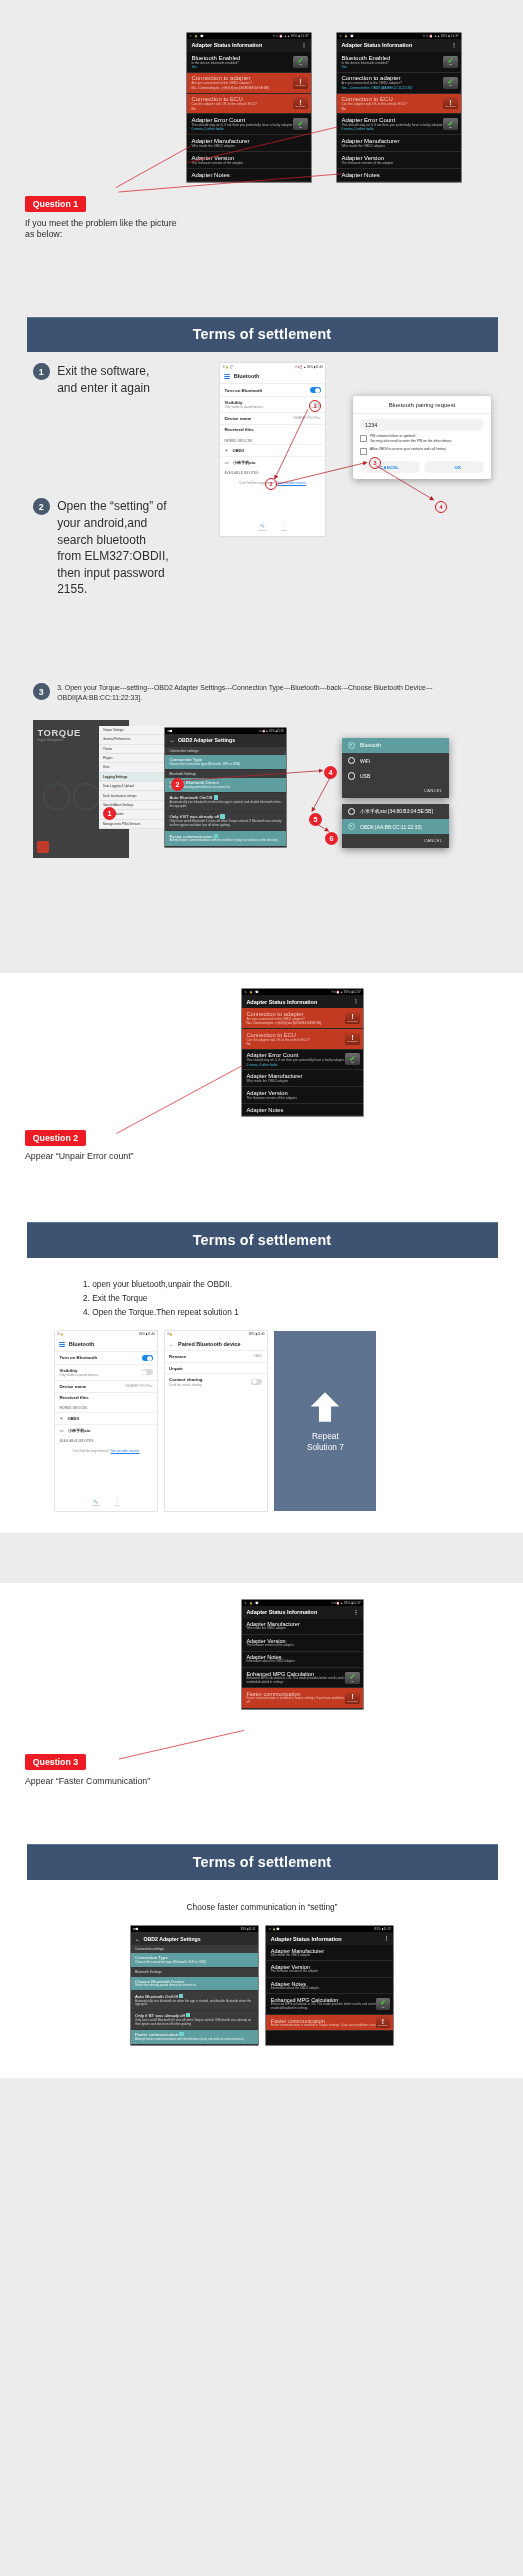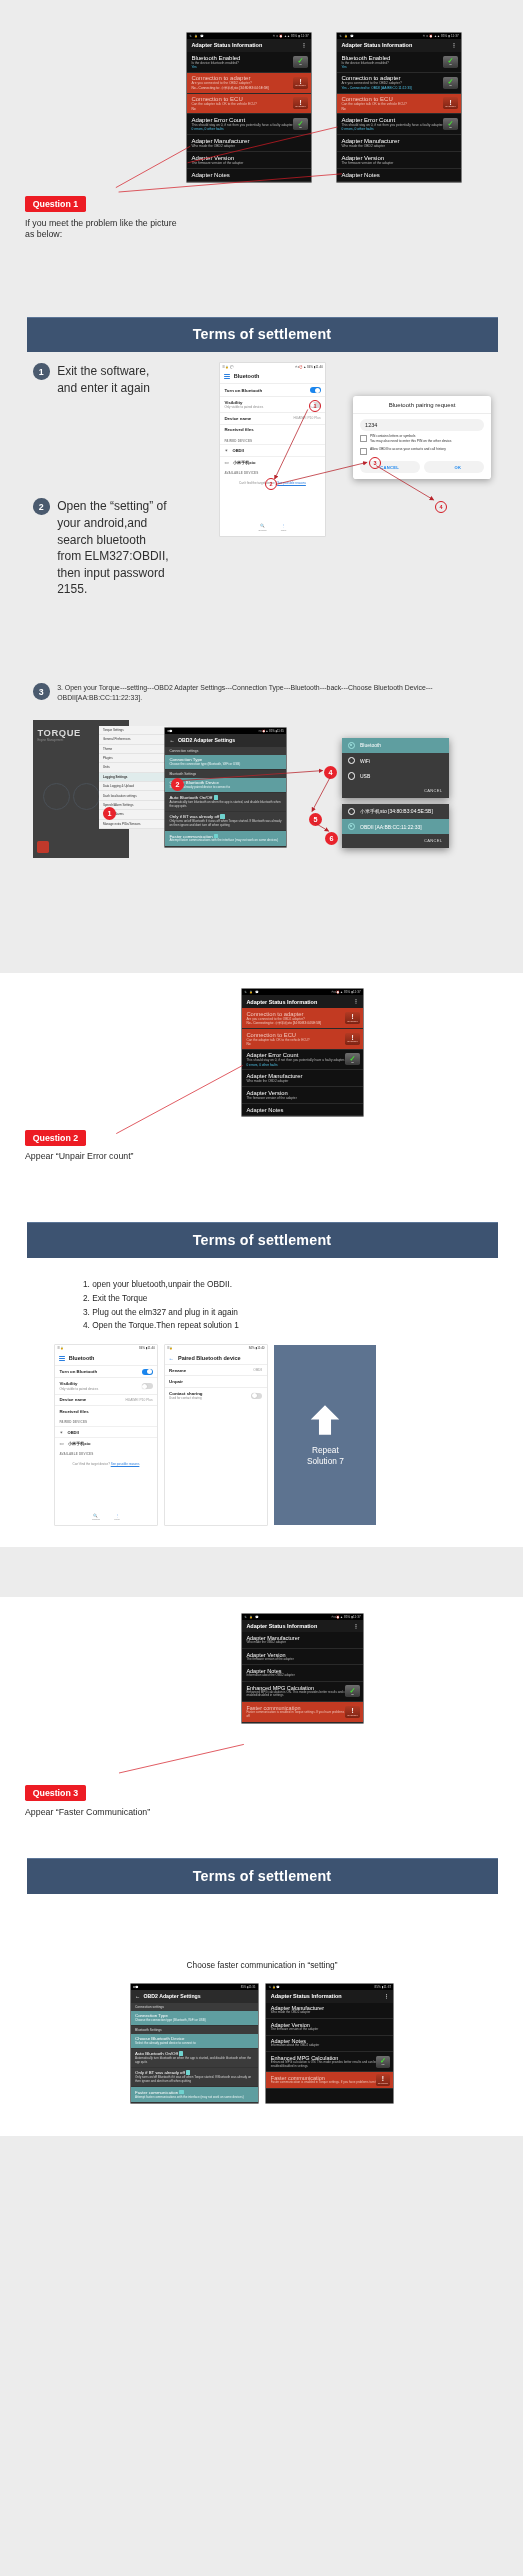--- a/index.html
+++ b/index.html
@@ -172,21 +172,21 @@
 
   
   .smenu{background:#f3f3f3;}
   .smenu .mi{font-size:3px;color:#333;padding:2.2px 3.9px;border-bottom:0.6px solid #e3e3e3;}
 
   
   .repeat{background:#5d7390;color:#fff;display:flex;flex-direction:column;align-items:center;justify-content:center;gap:7.7px;}
   .repeat .rl{font-size:8.3px;text-align:center;line-height:1.3;}
 
   .solnlist{font-size:8.3px;line-height:1.65;color:#262626;}
-  .choosefaster{font-size:8.3px;text-align:center;color:#262626;margin-top:44px;}
+  .choosefaster{font-size:8.3px;text-align:center;color:#262626;}
 </style>
 </head>
 <body>
 
 <div class="page band-gray" style="padding:16.5px 0 0 0;position:relative;">
 
   <div class="phone" style="position:absolute;left:187px;top:33px;width:124px;">
     <div class="statusbar">
       <span class="sb-left">⇅ 🔒 💬</span>
       <span>⏱ ✶ ⏰ ▲▲ <span>85%</span> ▮ <span>11:37</span></span>
@@ -590,21 +590,20 @@
   </svg>
 
   <div style="height:220px;"></div>
   <div class="banner">Terms of settlement</div>
 </div>
 
 <div class="page band-white" style="position:relative;padding:20px 0 22px 0;">
   <div class="solnlist" style="margin:0 0 12px 83px;">
     <div>1. open your bluetooth,unpair the OBDII.</div>
     <div>2. Exit the Torque</div>
-    <div>3. Plug out the elm327 and plug in it again</div>
     <div>4. Open the Torque.Then repeat solution 1</div>
   </div>
 
   <div style="display:flex;gap:7.7px;margin-left:55px;align-items:stretch;">
 
     <div class="lphone" style="width:102px;">
       <div class="lstatus">
         <span>☰🔒</span>
         <span><span>84%</span> ▮<span>11:40</span></span>
       </div>
@@ -743,21 +742,21 @@
           <div class="badge ok"><span class="g">✓</span>OK</div>
         </div>
         <div class="arow alert">
           <div class="a-title alert" style="font-size:5.5px;">Faster communication</div>
           <div class="a-sub alert" style="font-size:3px;line-height:1.3;">Faster communication is enabled in Torque settings. If you have problems turn this off</div>
           <div class="badge warn"><span class="g">!</span>WARNING</div>
         </div>
       </div>
   </div>
 
-  <div style="position:absolute;left:25px;top:171px;width:154px;margin-top:17px;">
+  <div style="position:absolute;left:25px;top:171px;width:154px;">
     <span class="qtag">Question 3</span>
     <div class="qbody">Appear “Faster Communication”</div>
   </div>
 
   <svg class="overlay" width="524" height="231" viewBox="0 0 950 420">
     <line x1="215" y1="320" x2="442" y2="268" stroke="#d31b25" stroke-width="1.3"></line>
   </svg>
 
   <div style="height:231px;"></div>
   <div class="banner">Terms of settlement</div>

